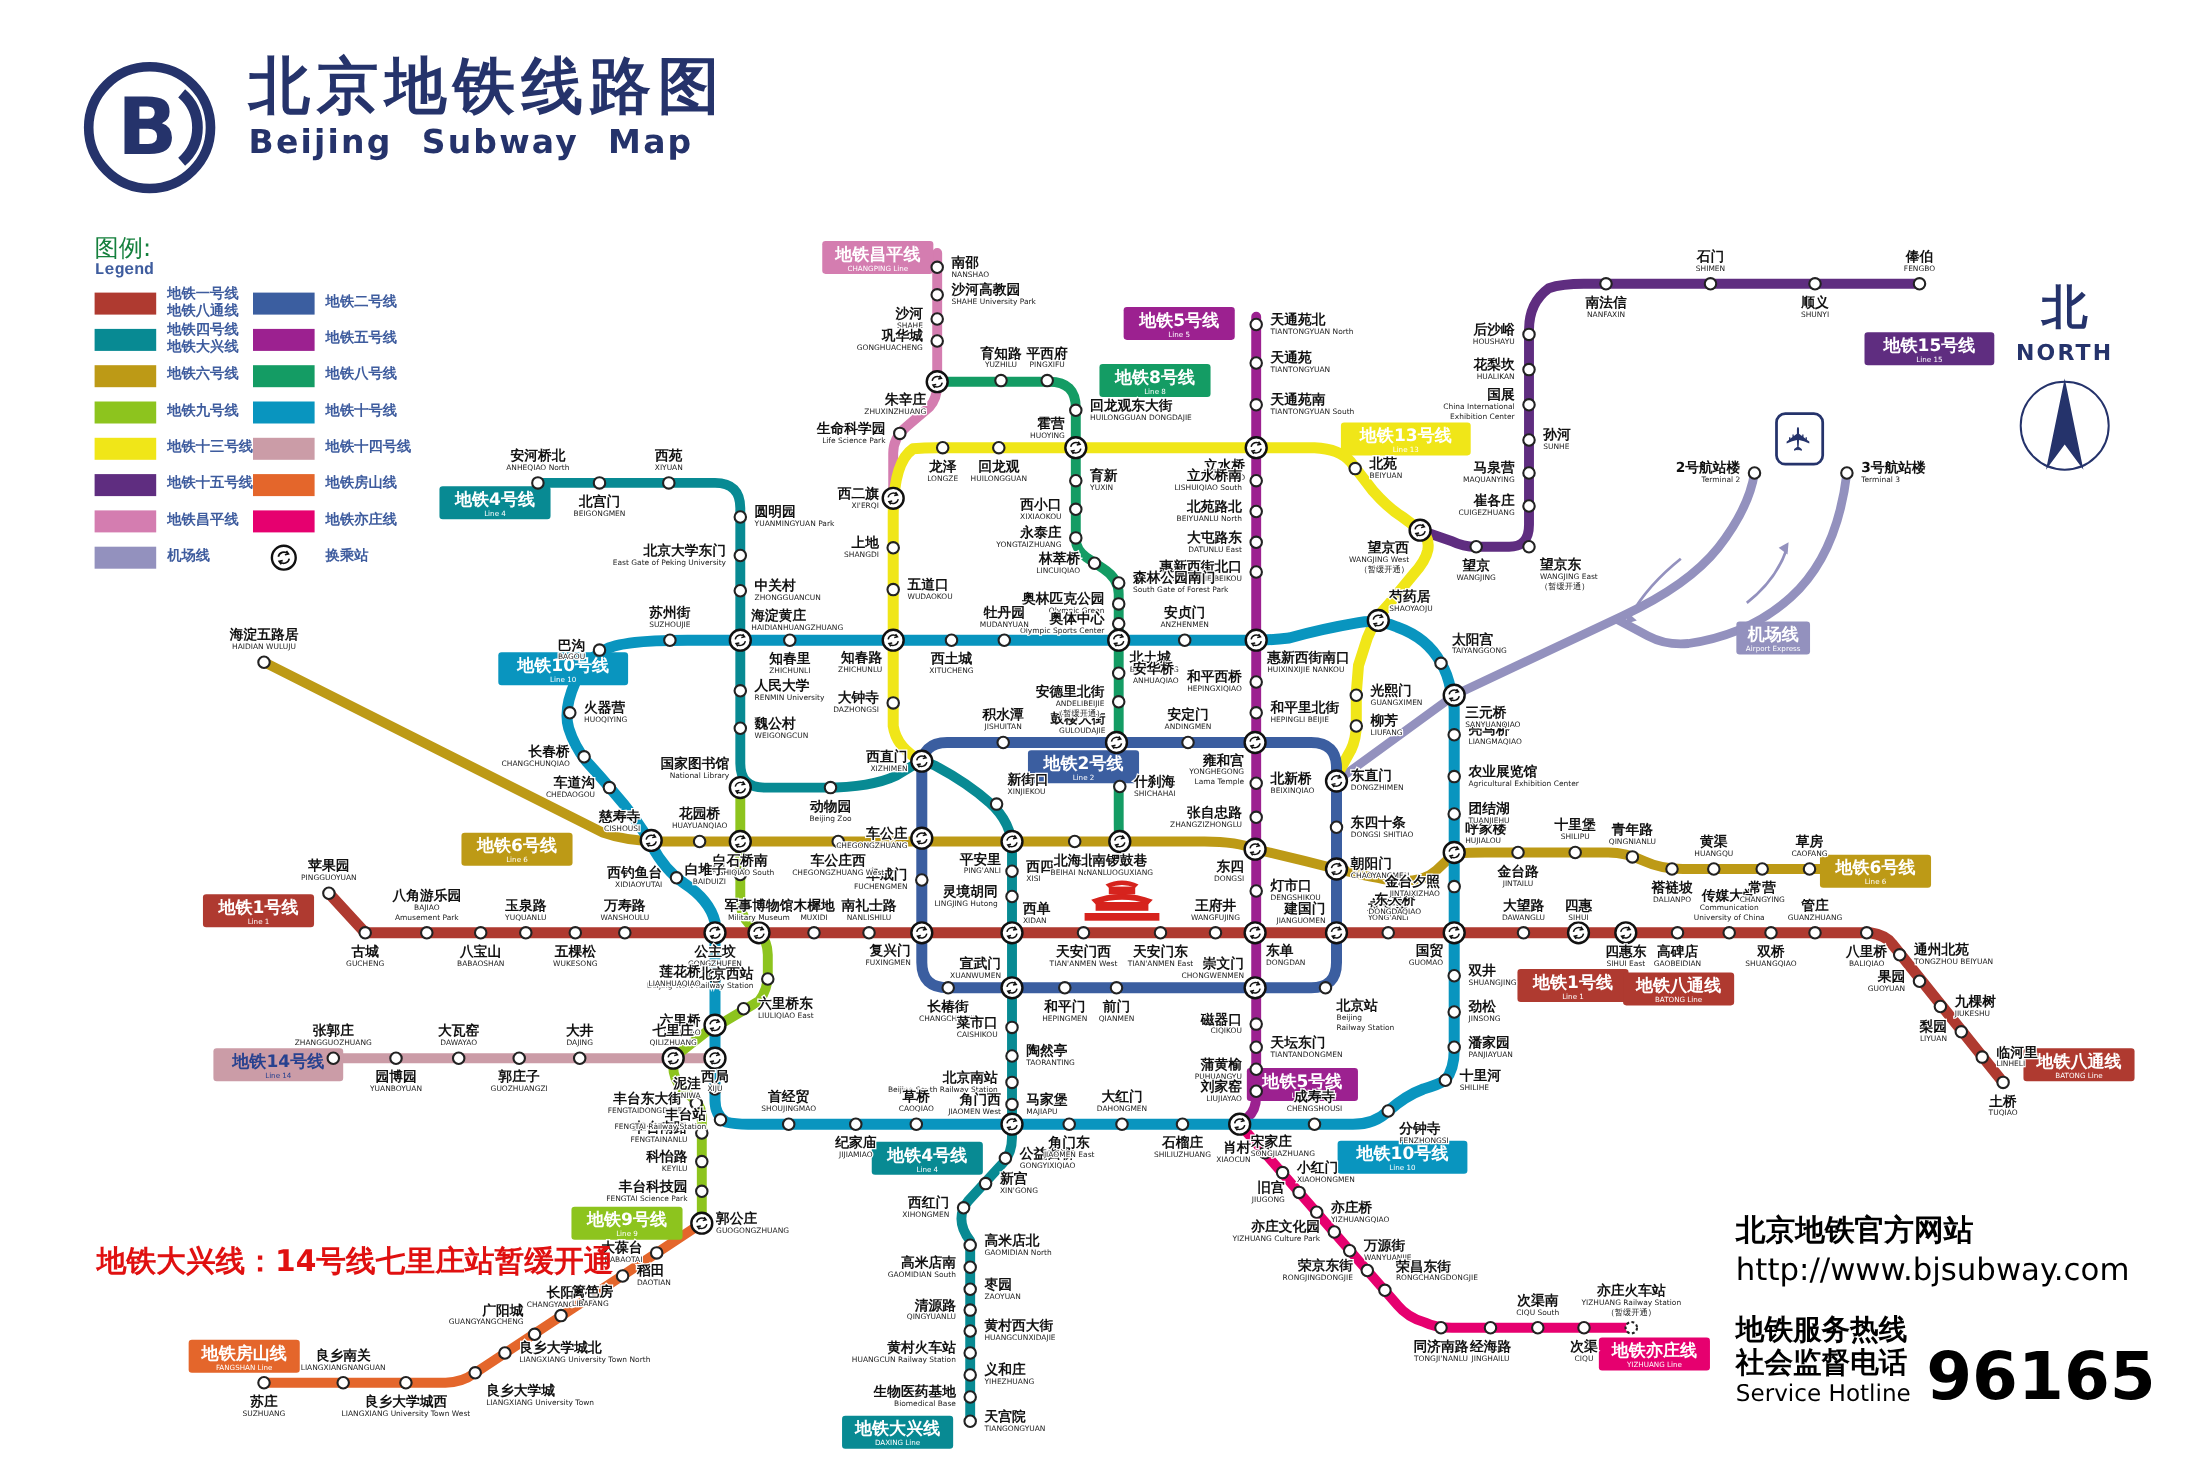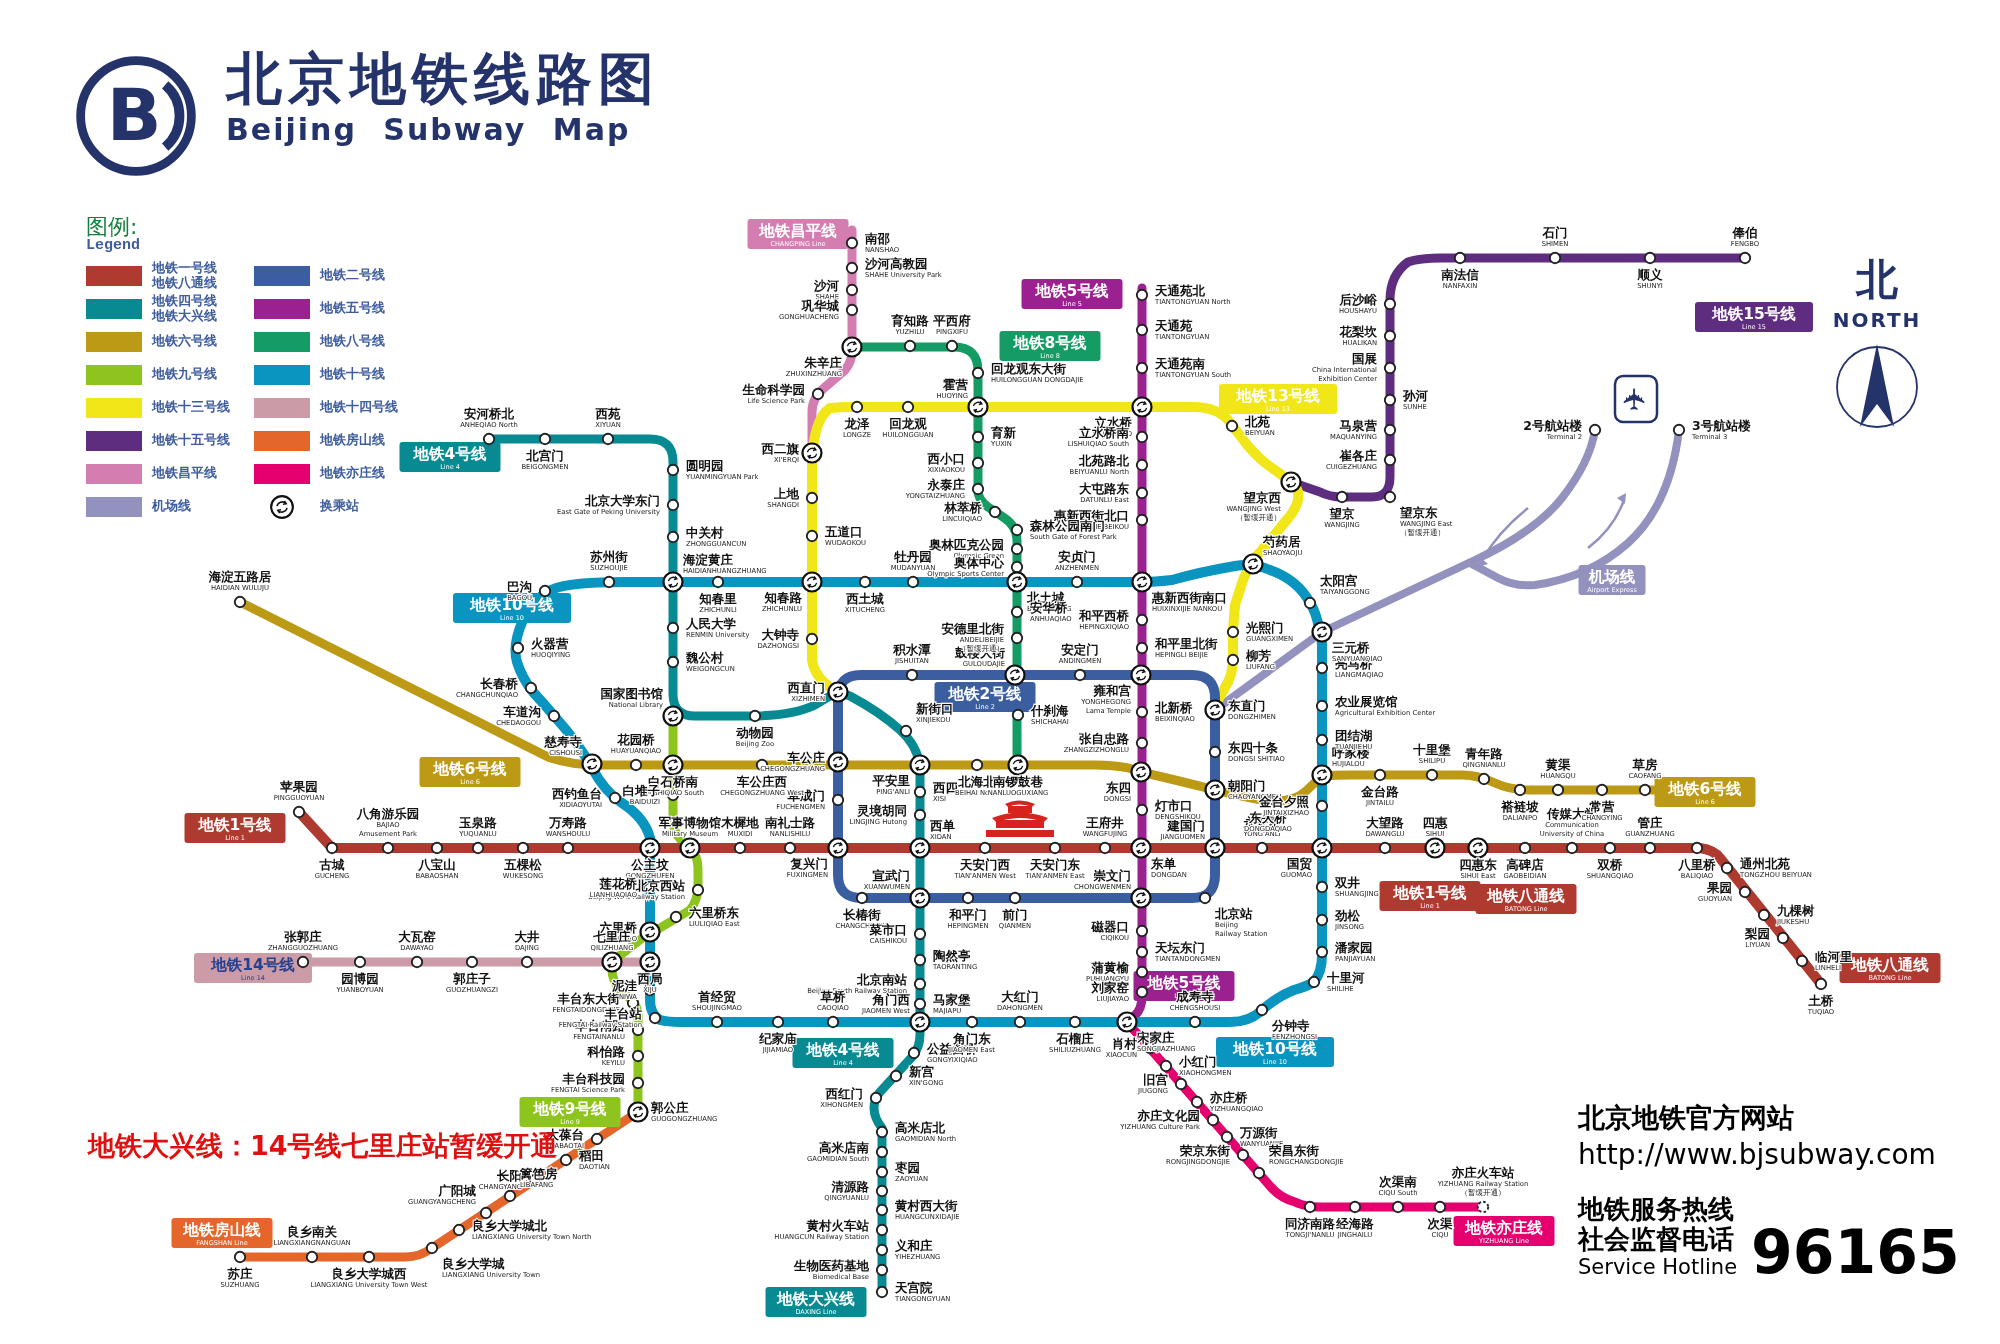--- a/index.html
+++ b/index.html
@@ -7,21 +7,21 @@
   #page{position:relative;width:2000px;height:1344px;background:#fff;overflow:hidden;}
   #map-svg{position:absolute;left:0;top:0;z-index:1;}
   #header{position:absolute;left:68px;top:48px;z-index:3;display:flex;align-items:flex-start;}
   #title-block{margin-left:22px;}
   #title-cn{font-size:56px;font-weight:bold;color:#25336B;letter-spacing:6px;line-height:1.1;}
   #title-en{font-size:30px;font-weight:bold;color:#25336B;letter-spacing:2px;margin-top:2px;word-spacing:14px;}
   #legend{position:absolute;left:86px;top:216px;z-index:3;}
   #legend-title-cn{font-size:22px;font-weight:normal;color:#15803d;line-height:1;}
   #legend-title-en{font-size:15px;font-weight:bold;color:#3E5C9E;line-height:1;margin-bottom:6px;font-family:Liberation Mono, monospace;}
   .lg-row{display:flex;align-items:center;height:33px;}
-  .lg-cell{display:flex;align-items:center;width:168px;}
+  .lg-cell{display:flex;align-items:center;width:144px;}
   .lg-sw{width:56px;height:20px;margin-right:10px;flex:0 0 auto;}
   .lg-lab{font-size:13px;font-weight:bold;color:#3E5C9E;line-height:1.15;}
   .lg-xf{width:26px;height:26px;margin:0 25px 0 15px;flex:0 0 auto;}
   #north{position:absolute;left:1822px;top:252px;z-index:3;text-align:center;width:110px;color:#25336B;}
   #north-cn{font-size:42px;font-weight:bold;}
   #north-en{font-size:20px;font-weight:bold;letter-spacing:2px;}
   #notice{position:absolute;left:88px;top:1128px;z-index:3;font-size:27px;font-weight:bold;color:#E01010;}
   #footer{position:absolute;left:1578px;top:1100px;z-index:3;color:#000;}
   #site-cn{font-size:27px;font-weight:bold;}
   #site-url{font-size:28px;margin-top:2px;}

